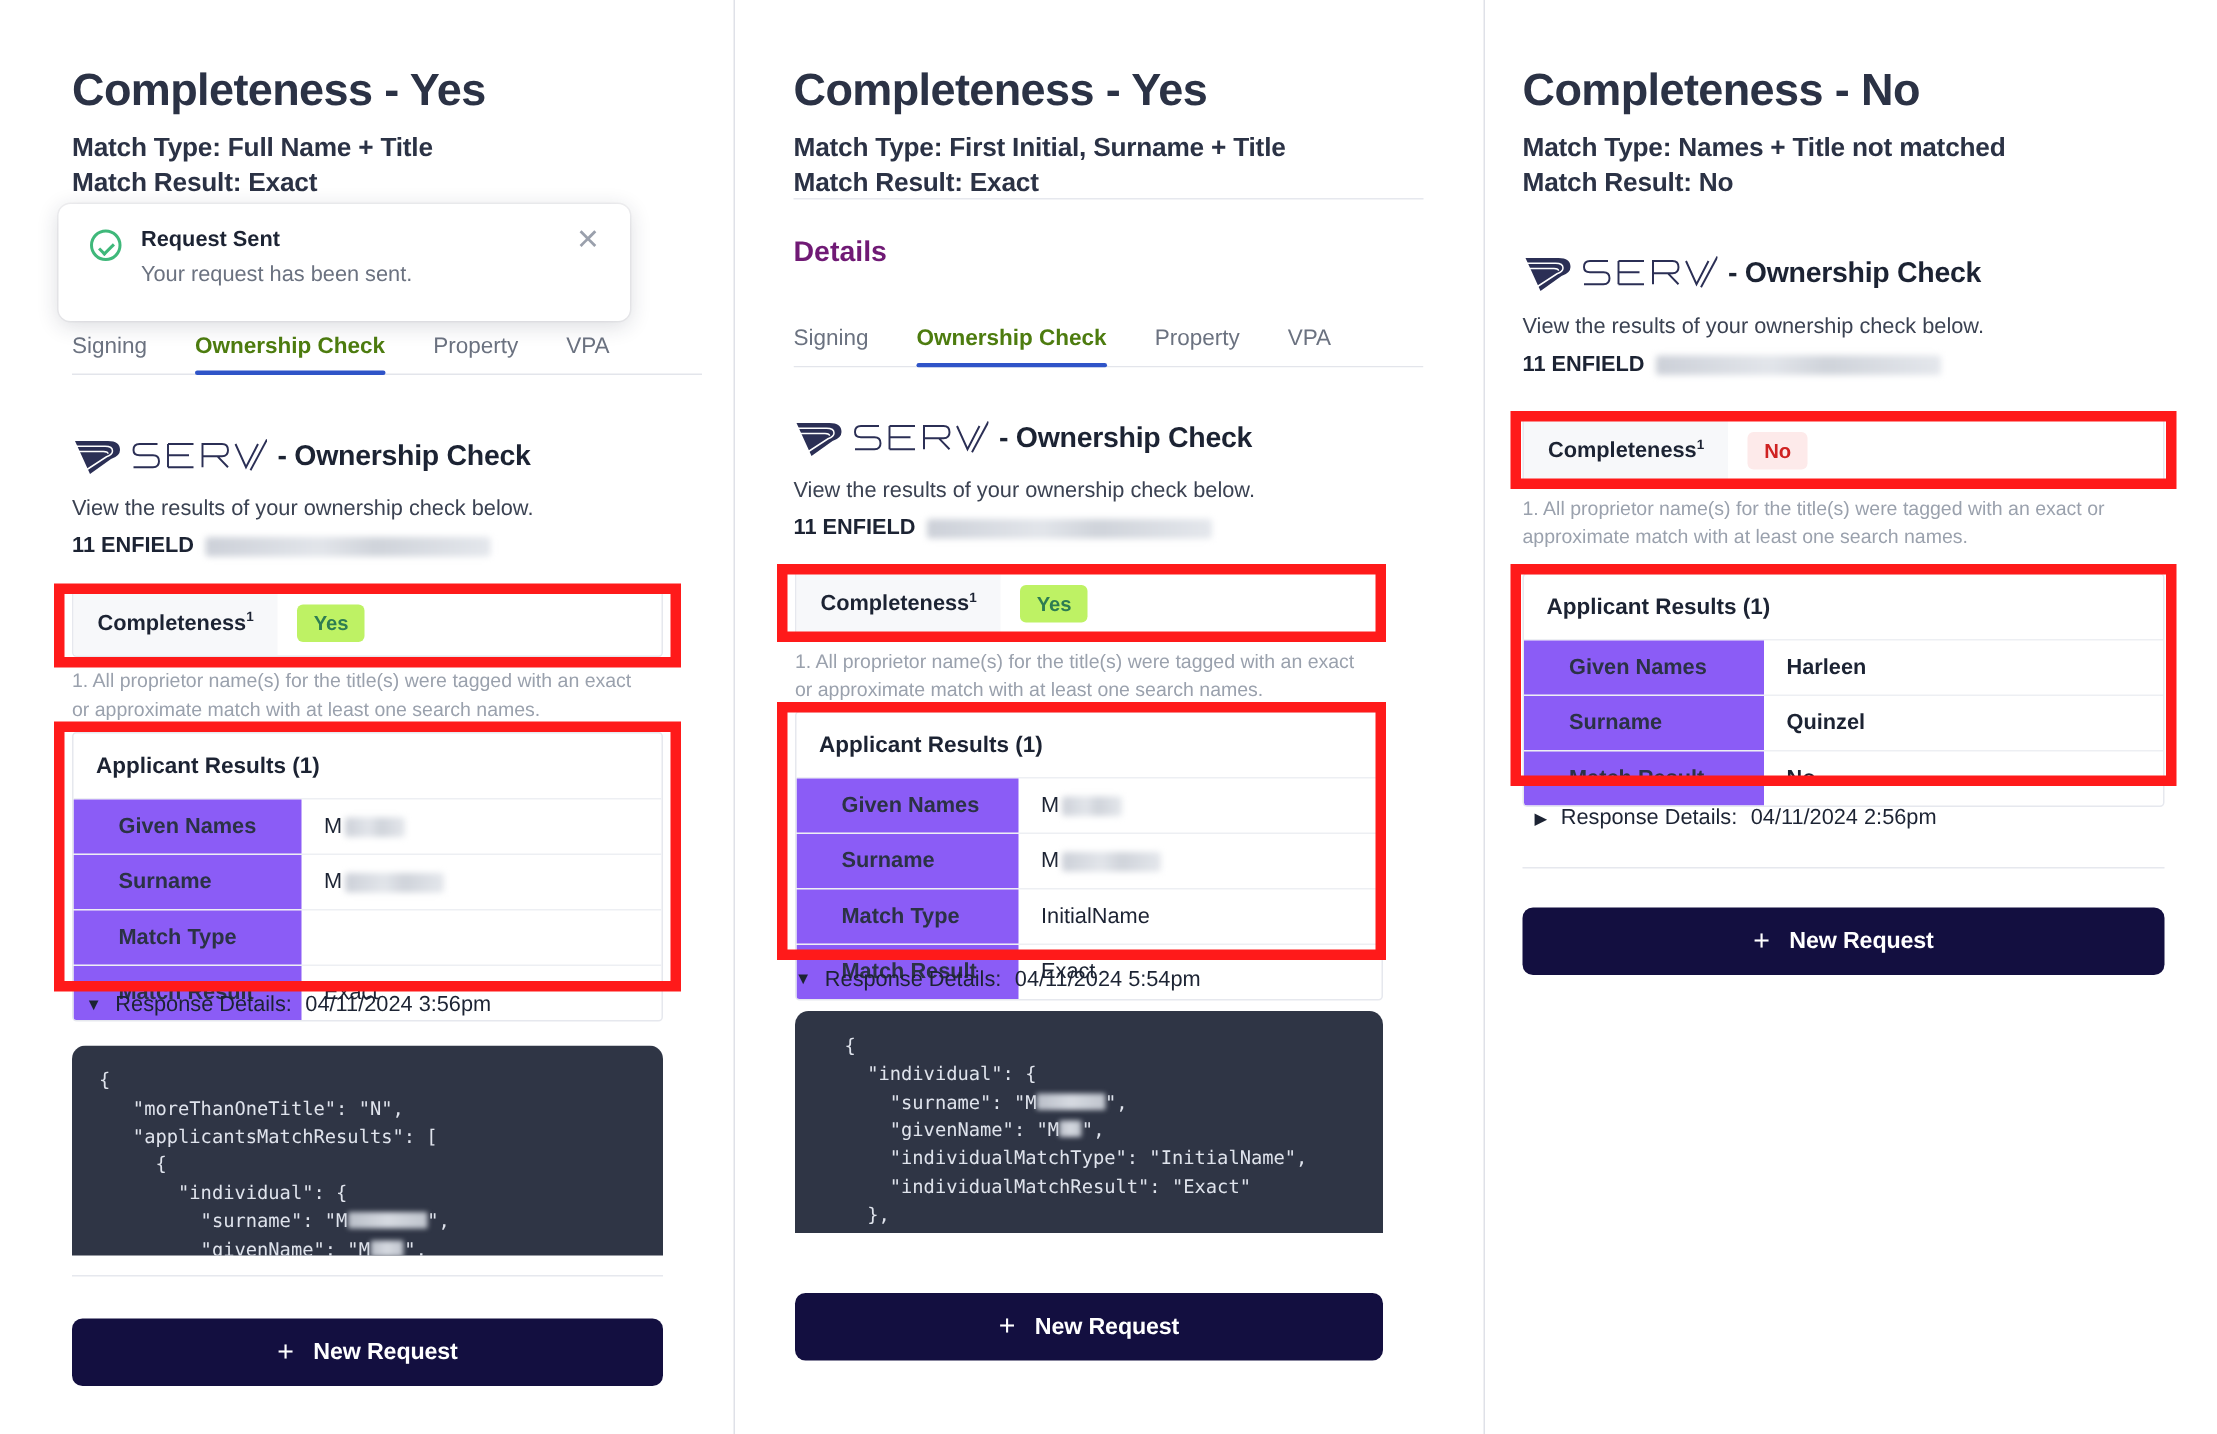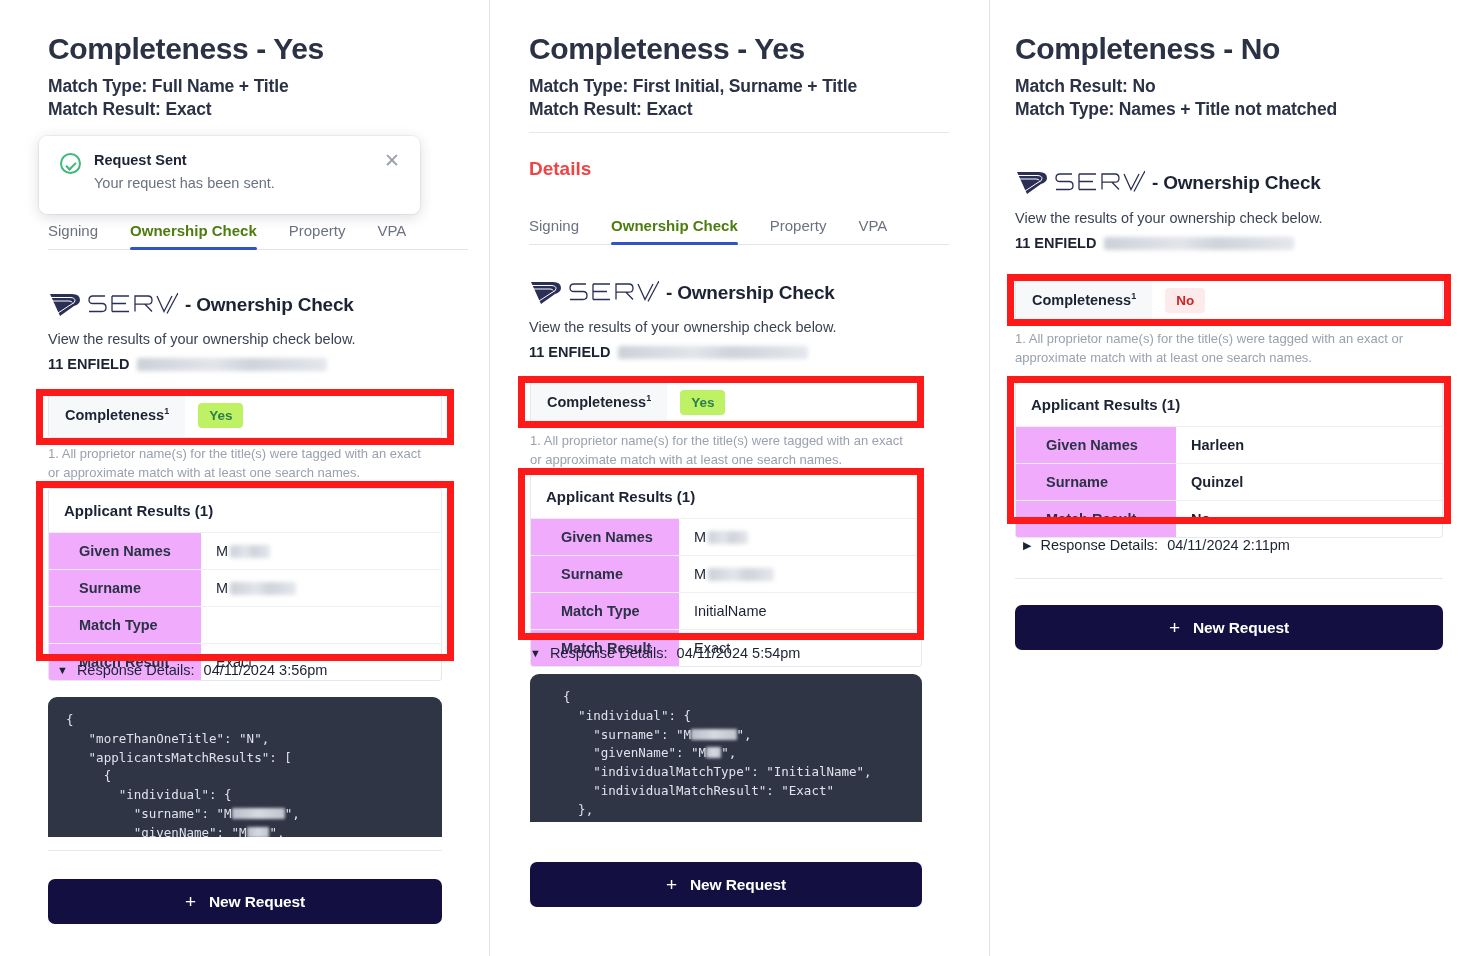--- a/index.html
+++ b/index.html
@@ -22,21 +22,21 @@
   #vdiv-1 { left: 489px; }
   #vdiv-2 { left: 989px; }
 
   .pad { padding: 0 48px; }
   #panel-2 .pad { padding: 0 40px 0 38px; }
   #panel-3 .pad { padding: 0 38px 0 25px; }
 
   
   .hd-title {
     font-size: 30px; font-weight: bold; letter-spacing: -0.4px;
-    color: #2b3245; line-height: 1.1; padding-top: 32px;
+    color: #2b3245; line-height: 1.1; padding-top: 44px;
   }
   .hd-sub {
     font-size: 17.5px; font-weight: bold; color: #2b3245;
     line-height: 1.33; padding-top: 10px; letter-spacing: -0.15px;
   }
 
   
   .toast {
     position: absolute; left: 39px; top: 136px; width: 381px; height: 78px;
     background: #ffffff; border-radius: 8px;
@@ -54,21 +54,21 @@
     transform: rotate(-45deg);
   }
   .toast-title { position: absolute; left: 55px; top: 16px; font-size: 14.5px; font-weight: bold; color: #1c2333; }
   .toast-body  { position: absolute; left: 55px; top: 39px; font-size: 14.5px; color: #6b7280; }
   .toast-close {
     position: absolute; right: 18px; top: 15px; width: 20px; height: 20px;
     color: #9aa0ac; font-size: 19px; line-height: 20px; text-align: center; cursor: pointer;
   }
 
   
-  .details-label { font-size: 19px; font-weight: bold; color: #ef4444; }
+  .details-label { font-size: 19px; font-weight: bold; color: #701a75; }
   .tabs { position: relative; display: flex; align-items: flex-end; gap: 0; height: 42px; }
   .tab {
     font-size: 15px; color: #6b7280; padding: 0 0 11px 0; margin-right: 32px;
     white-space: nowrap; cursor: pointer; position: relative;
   }
   .tab.active { color: #4d7c0f; font-weight: bold; }
   .tab.active:after {
     content: ""; position: absolute; left: 0; right: 0; bottom: 0;
     height: 3px; background: #2f54c8; border-radius: 2px;
   }
@@ -95,21 +95,21 @@
   .badge.yes { background: #bef264; color: #2e7d52; }
   .badge.no  { background: #fdeaea; color: #cf2222; }
   sup { font-size: 9px; vertical-align: super; }
 
   .footnote { font-size: 13px; color: #9aa1ad; line-height: 1.45; }
 
   
   .ar-card { border: 1px solid #e6e8ee; border-radius: 3px; background: #fff; overflow: hidden; }
   .ar-head { font-size: 15px; font-weight: bold; color: #1c2333; padding: 13px 0 13px 15px; }
   .ar-row { display: flex; border-top: 1px solid #edeff3; }
-  .ar-k { flex: 0 0 152px; background: #f0abfc; font-size: 14.5px; font-weight: bold; color: #2b3245; padding: 10px 0 10px 30px; }
+  .ar-k { flex: 0 0 152px; background: #8b5cf6; font-size: 14.5px; font-weight: bold; color: #2b3245; padding: 10px 0 10px 30px; }
   .ar-v { flex: 1 1 auto; font-size: 14.5px; color: #1c2333; padding: 10px 0 10px 15px; display: flex; align-items: center; gap: 2px; }
   #panel-2 .ar-k { flex: 0 0 148px; }
   #panel-3 .ar-k { flex: 0 0 160px; }
   #panel-3 .ar-v { font-weight: bold; }
 
   
   .resp { font-size: 14.5px; color: #1c2333; display: flex; align-items: center; gap: 9px; cursor: pointer; }
   .tri { font-size: 11px; color: #1c2333; }
 
   .code {
@@ -380,22 +380,22 @@
     </div>
 
     <div class="redbox" style="left:27px; top:376px; width:406px; height:52px;"></div>
     <div class="redbox" style="left:27px; top:468px; width:406px; height:172px;"></div>
   </div>
 
   <div class="panel" id="panel-3">
     <div class="pad">
       <div class="hd-title">Completeness - No</div>
       <div class="hd-sub">
+        <div>Match Type: Names + Title not matched</div>
         <div>Match Result: No</div>
-        <div>Match Type: Names + Title not matched</div>
       </div>
     </div>
 
     <div class="abs" style="left:25px; top:170px; width:430px;">
       <div class="servline">
         <svg class="servlogo" width="130" height="26" viewBox="0 0 130 26">
           <g fill="none" stroke="#2b2f55" stroke-width="1.3">
             <path d="M2 2 L24 2 Q32 2 32 8 Q32 12 26 14 L12 24" fill="#2b2f55" stroke="none"></path>
             <path d="M2 5.5 L22 5.5 Q27 5.5 27 8.6 Q27 11 23 12.5 L10 21" stroke="#ffffff" stroke-width="1"></path>
             <path d="M2 9 L21 9 Q24 9 24 10.5" stroke="#ffffff" stroke-width="1"></path>
@@ -440,21 +440,21 @@
           <div class="ar-k">Match Result</div>
           <div class="ar-v">No</div>
         </div>
       </div>
     </div>
 
     <div class="abs" style="left:33px; top:537px;">
       <div class="resp">
         <span class="tri">▶</span>
         <span>Response Details:</span>
-        <span>04/11/2024 2:11pm</span>
+        <span>04/11/2024 2:56pm</span>
       </div>
     </div>
 
     <div class="abs" style="left:25px; top:578px; width:428px;">
       <div class="hrule"></div>
     </div>
 
     <div class="abs" style="left:25px; top:605px; width:428px;">
       <button class="btn-new">
         <span class="plus">+</span>

